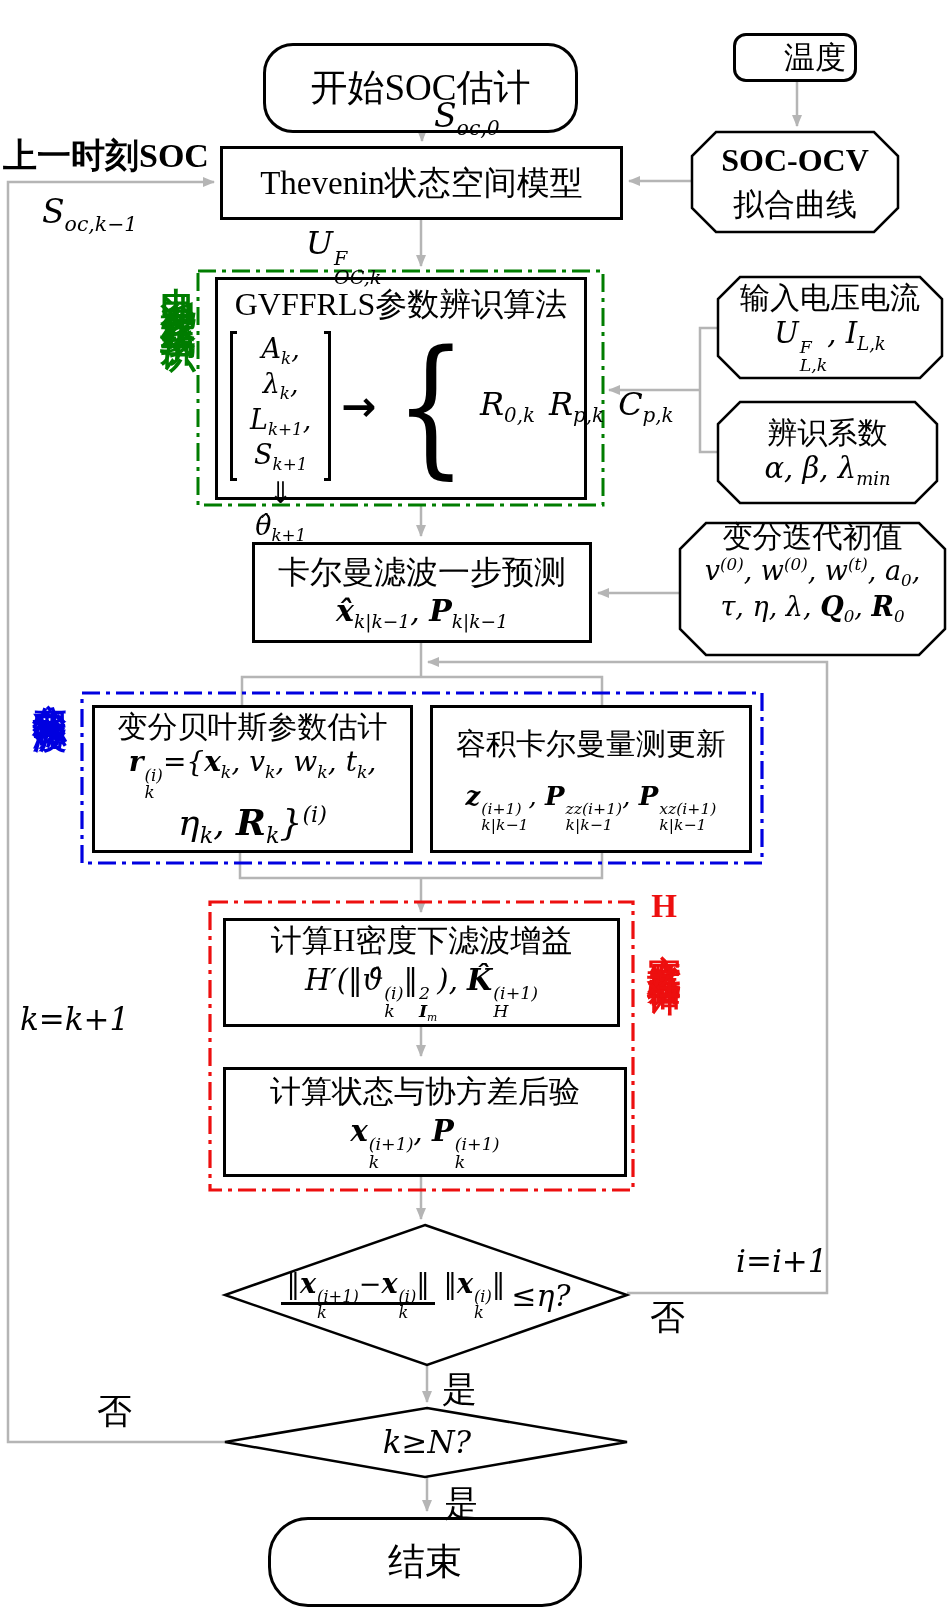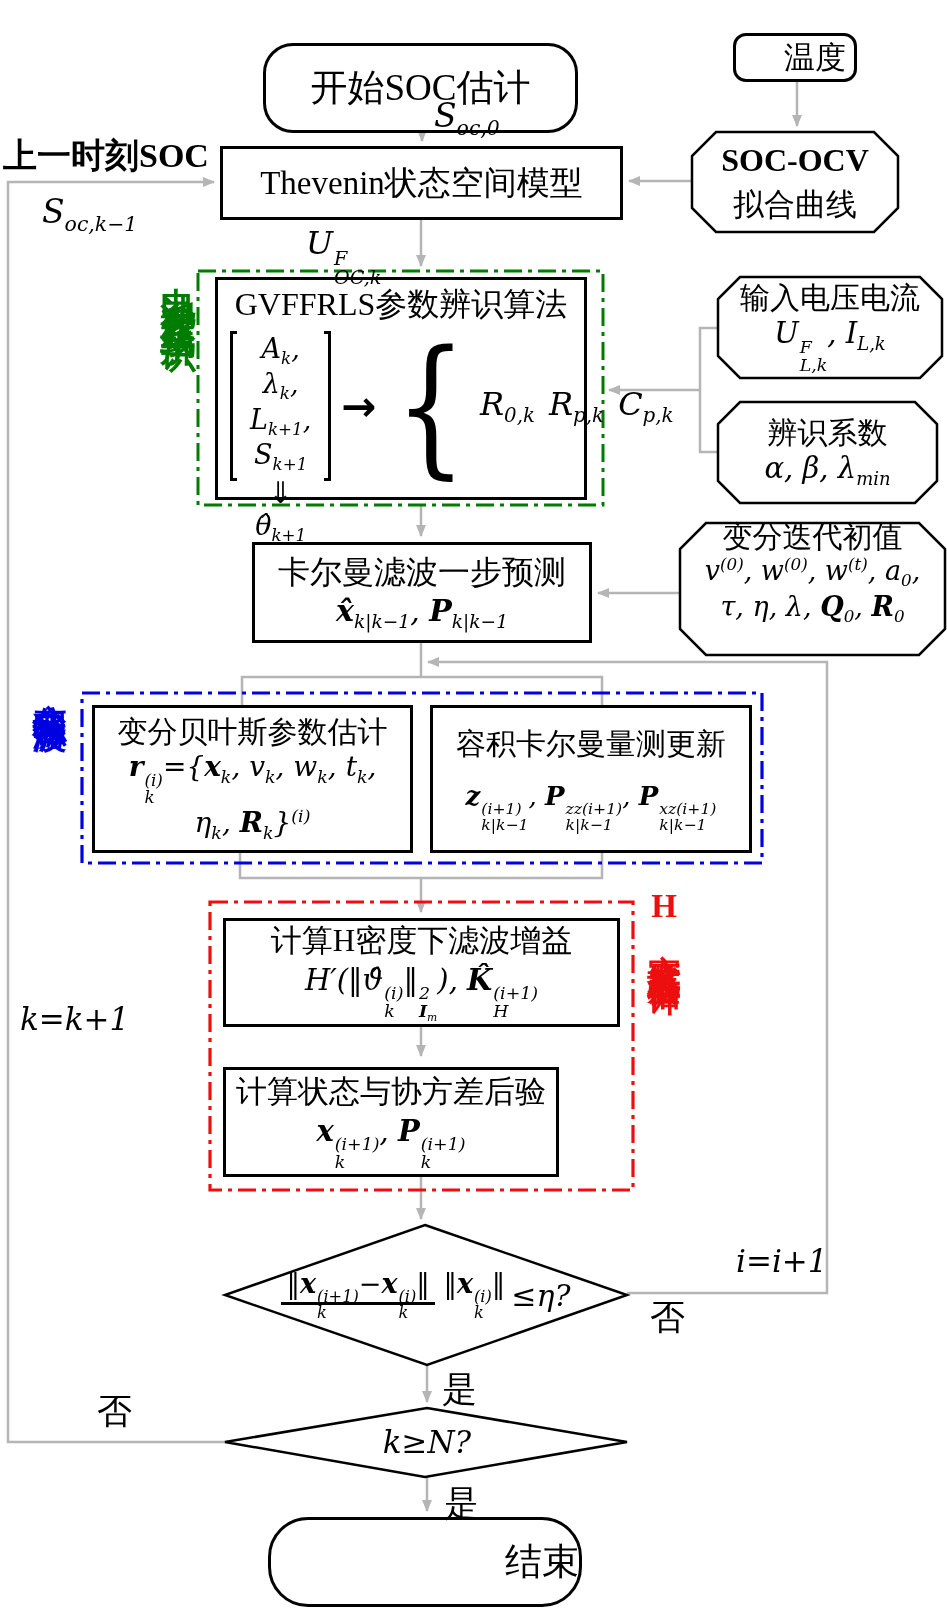--- a/index.html
+++ b/index.html
@@ -144,21 +144,21 @@
     <span class="math" style="font-size:27px;">v<sup>(0)</sup>, w<sup>(0)</sup>, w<sup>(t)</sup>, a<sub>0</sub>,</span>
     <span class="math" style="font-size:27px;">τ, η, λ, <b>Q</b><sub>0</sub>, <b>R</b><sub>0</sub></span>
   </div>
 
   <div class="node rect" style="left:92px;top:705px;width:321px;height:148px;font-size:30px;line-height:1.2;">
     <span class="cjk-title">变分贝叶斯参数估计</span>
     <span class="math" style="font-size:28px;"><b>r</b><span class="stk">
           <span class="sp">(i)</span>
           <span class="sb">k</span>
         </span>={<b>x</b><sub>k</sub>, v<sub>k</sub>, w<sub>k</sub>, t<sub>k</sub>,</span>
-    <span class="math" style="font-size:28px;text-align:center;">η<sub>k</sub>, <b>R</b><sub>k</sub>}<sup>(i)</sup></span>
+    <span class="math" style="font-size:36px;text-align:center;">η<sub>k</sub>, <b>R</b><sub>k</sub>}<sup>(i)</sup></span>
   </div>
 
   <div class="node rect" style="left:430px;top:705px;width:322px;height:148px;font-size:30px;justify-content:space-evenly;">
     <span class="cjk-title">容积卡尔曼量测更新</span>
     <span class="math" style="font-size:26px;"><b>z</b><span class="stk">
           <span class="sp">(i+1)</span>
           <span class="sb">k|k−1</span>
         </span>, <b>P</b><span class="stk">
           <span class="sp">zz(i+1)</span>
           <span class="sb">k|k−1</span>
@@ -175,21 +175,21 @@
           <span class="sb">k</span>
         </span>‖<span class="stk">
           <span class="sp">2</span>
           <span class="sb"><b>I</b><sub>m</sub></span>
         </span>), <b>K̂</b><span class="stk">
           <span class="sp">(i+1)</span>
           <span class="sb">H</span>
         </span></span>
   </div>
 
-  <div class="node rect" style="left:223px;top:1067px;width:336px;height:110px;font-size:31px;line-height:1.3;">
+  <div class="node rect" style="left:223px;top:1067px;width:404px;height:110px;font-size:31px;line-height:1.3;">
     <span class="cjk-title">计算状态与协方差后验</span>
     <span class="math" style="font-size:29px;"><b>x</b><span class="stk">
           <span class="sp">(i+1)</span>
           <span class="sb">k</span>
         </span>, <b>P</b><span class="stk">
           <span class="sp">(i+1)</span>
           <span class="sb">k</span>
         </span></span>
   </div>
 
@@ -207,21 +207,21 @@
             <span class="sb">k</span>
           </span>‖</span>
     </span>
     <span class="math" style="font-size:30px;margin-left:6px;">≤η?</span>
   </div>
 
   <div class="node ghost" style="left:327px;top:1412px;width:200px;height:60px;font-size:31px;">
     <span class="math">k≥N?</span>
   </div>
 
-  <div class="node rect" style="left:268px;top:1517px;width:314px;height:90px;border-radius:40px;font-size:37px;align-items:flex-end;">
+  <div class="node rect" style="left:268px;top:1517px;width:314px;height:90px;border-radius:40px;font-size:37px;">
     <span class="cjk-title">结束</span>
   </div>
 
   <div class="lbl math" style="left:434px;top:96px;font-size:33px;">S<sub>oc,0</sub></div>
   <div class="lbl cjk-title" style="left:3px;top:133px;font-size:34px;font-weight:bold;">上一时刻SOC</div>
   <div class="lbl math" style="left:42px;top:192px;font-size:33px;">S<sub>oc,k−1</sub></div>
   <div class="lbl math" style="left:306px;top:224px;font-size:32px;">U<span class="stk">
         <span class="sp">F</span>
         <span class="sb">OC,k</span>
       </span></div>

